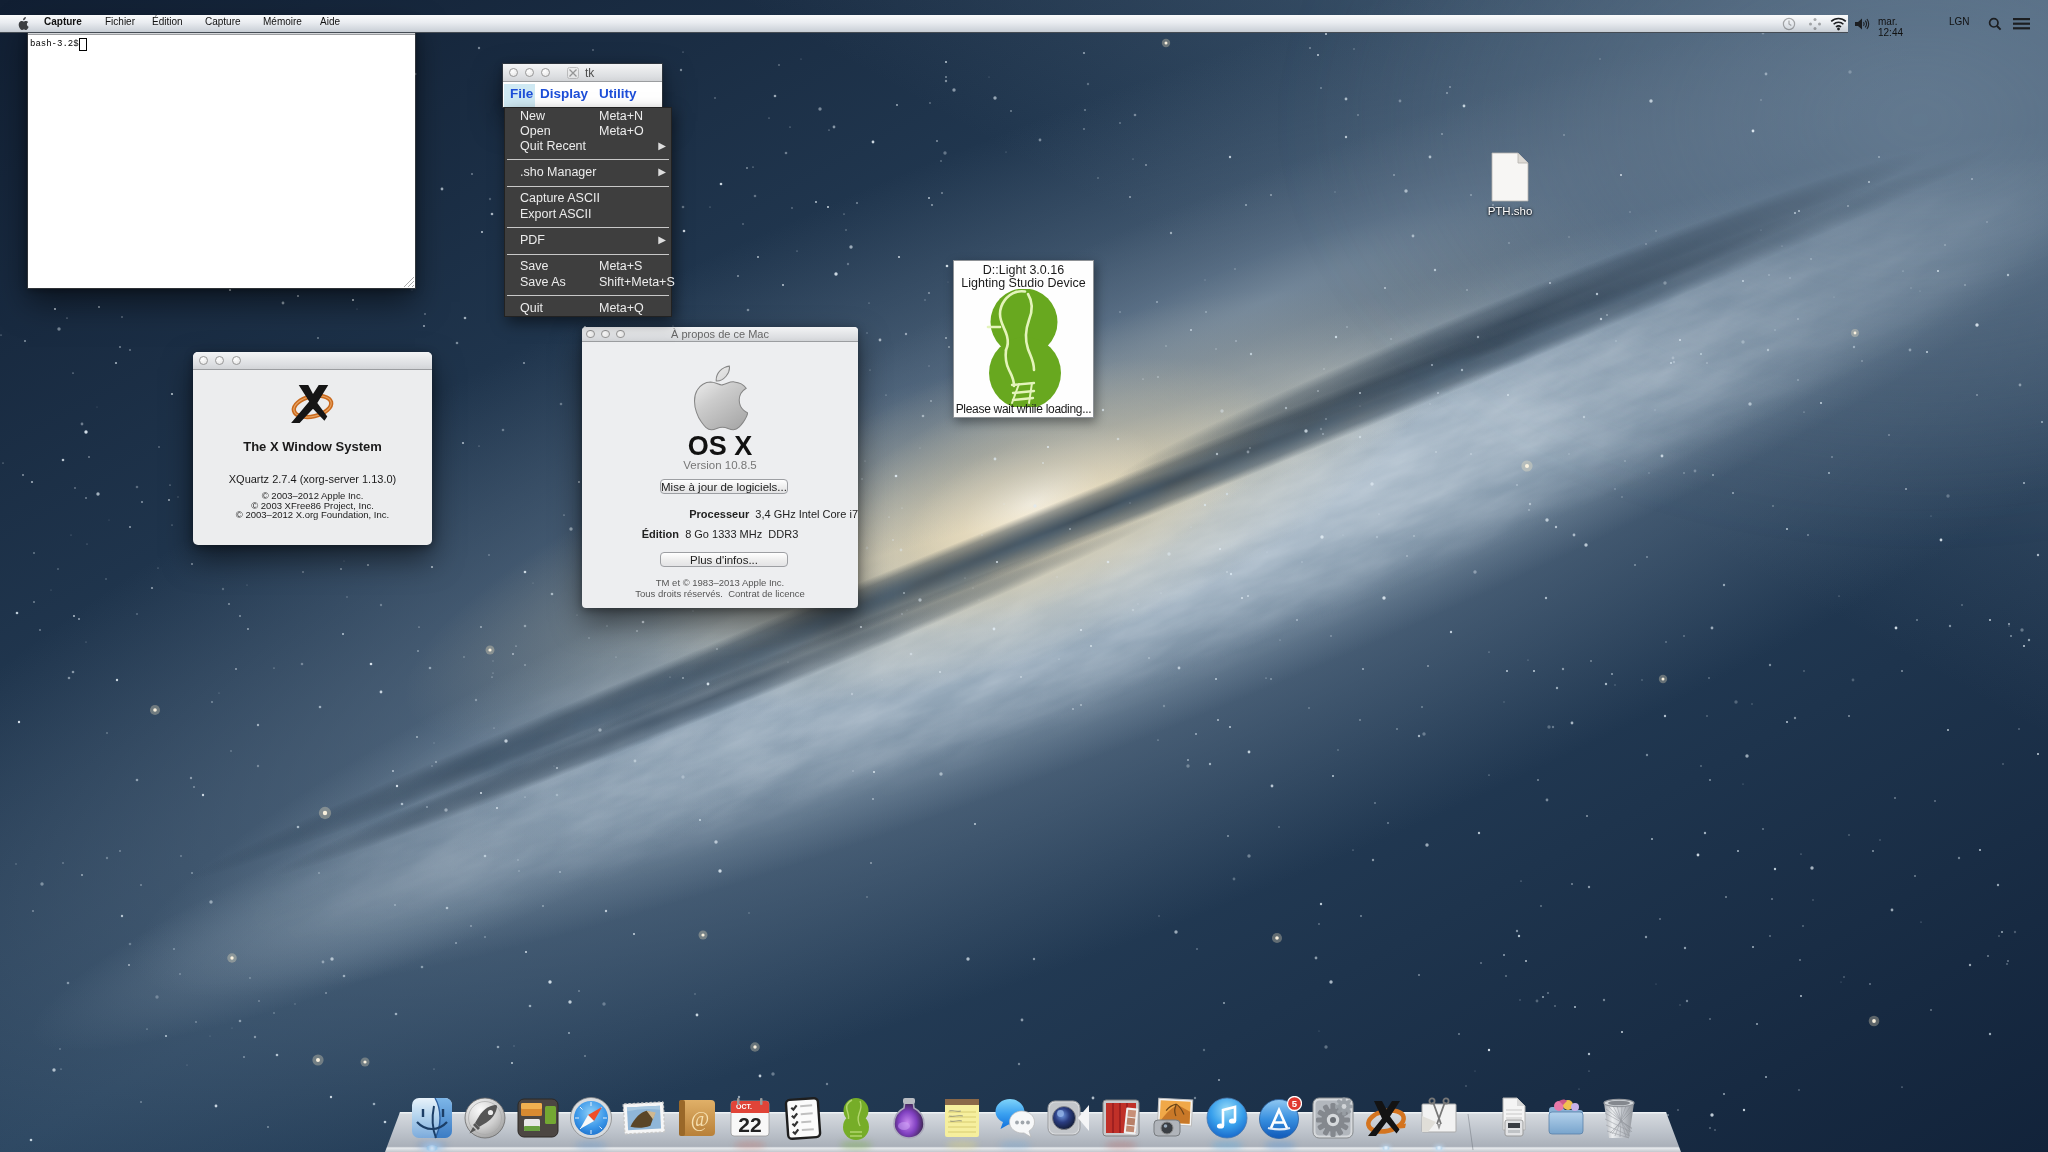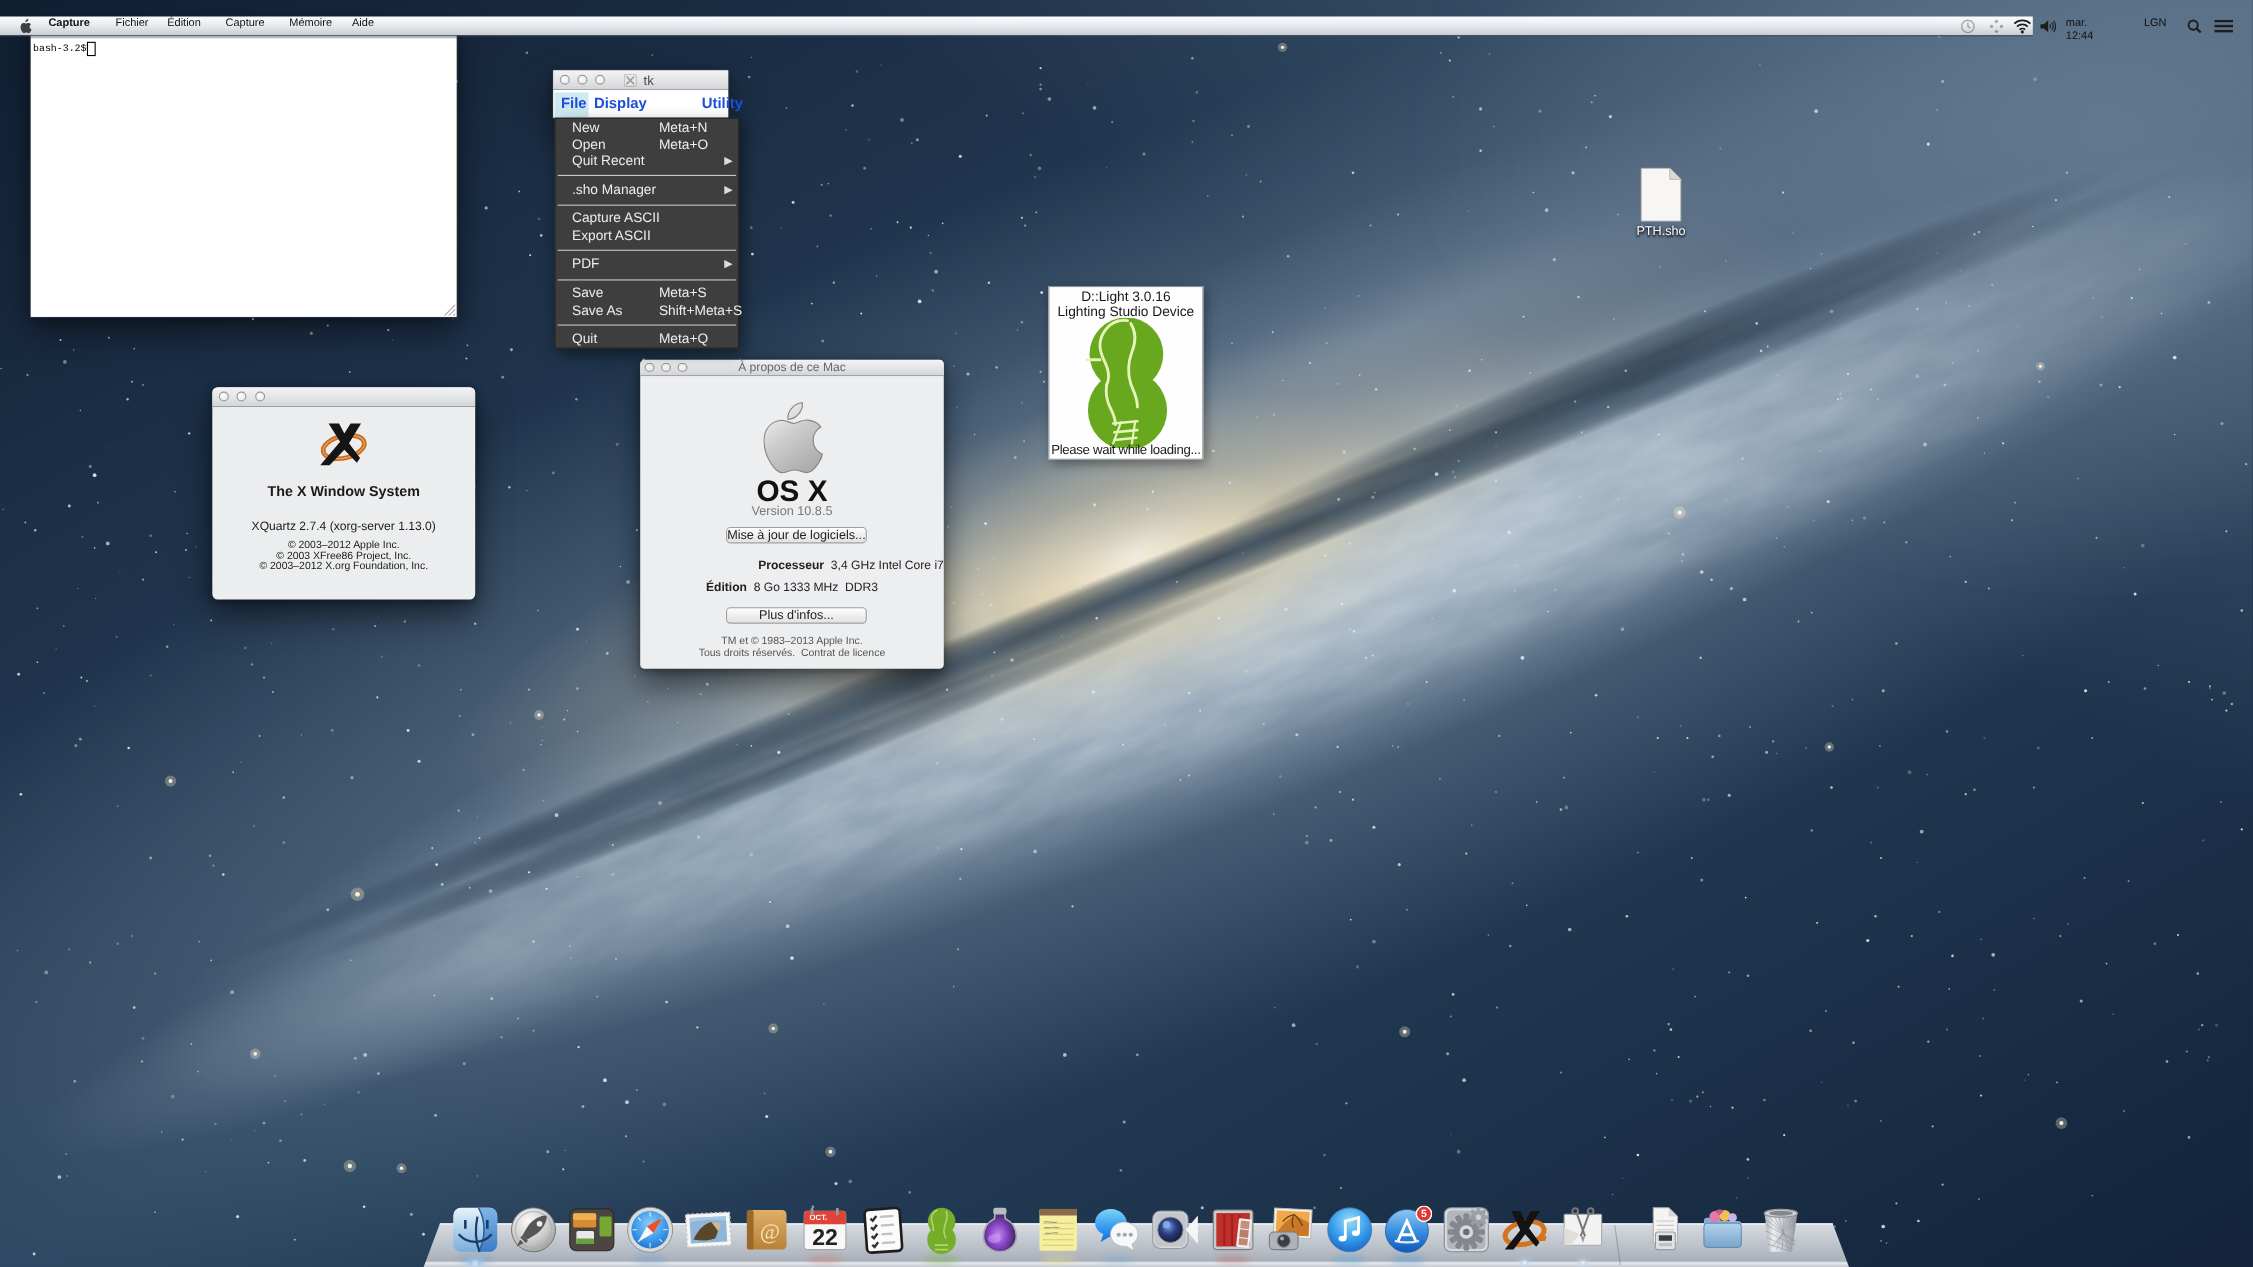--- a/index.html
+++ b/index.html
@@ -1171,21 +1171,21 @@
       <svg style="position:absolute;left:64px;top:3px;opacity:0.55" width="12" height="12" viewBox="0 0 12 12">
         <rect x="0.5" y="0.5" width="11" height="11" rx="2" fill="#ececec" stroke="#9a9a9a"></rect>
         <path d="M2.5 2.5l7 7M9.5 2.5l-7 7" stroke="#555" stroke-width="1.3"></path>
       </svg>
       <span style="position:absolute;left:82px;top:2px;font-size:12px;color:#4c4c4c;">tk</span>
     </div>
     <div class="mrow">
       <div style="position:absolute;left:1px;top:2px;width:31px;height:23px;background:#cfe9f3;"></div>
       <span style="position:absolute;left:7px;top:4px;">File</span>
       <span style="position:absolute;left:37px;top:4px;">Display</span>
-      <span style="position:absolute;left:96px;top:4px;margin-left:39px;">Utility</span>
+      <span style="position:absolute;left:96px;top:4px;">Utility</span>
     </div>
   </div>
 <div id="tkmenu">
     <div class="it" style="top:0.5px;">New</div>
     <div class="sc" style="top:0.5px;">Meta+N</div>
     <div class="it" style="top:15.5px;">Open</div>
     <div class="sc" style="top:15.5px;">Meta+O</div>
     <div class="it" style="top:31.0px;">Quit Recent</div>
     <div class="ar" style="top:32.0px;">▶</div>
     <div class="it" style="top:56.5px;">.sho Manager</div>

